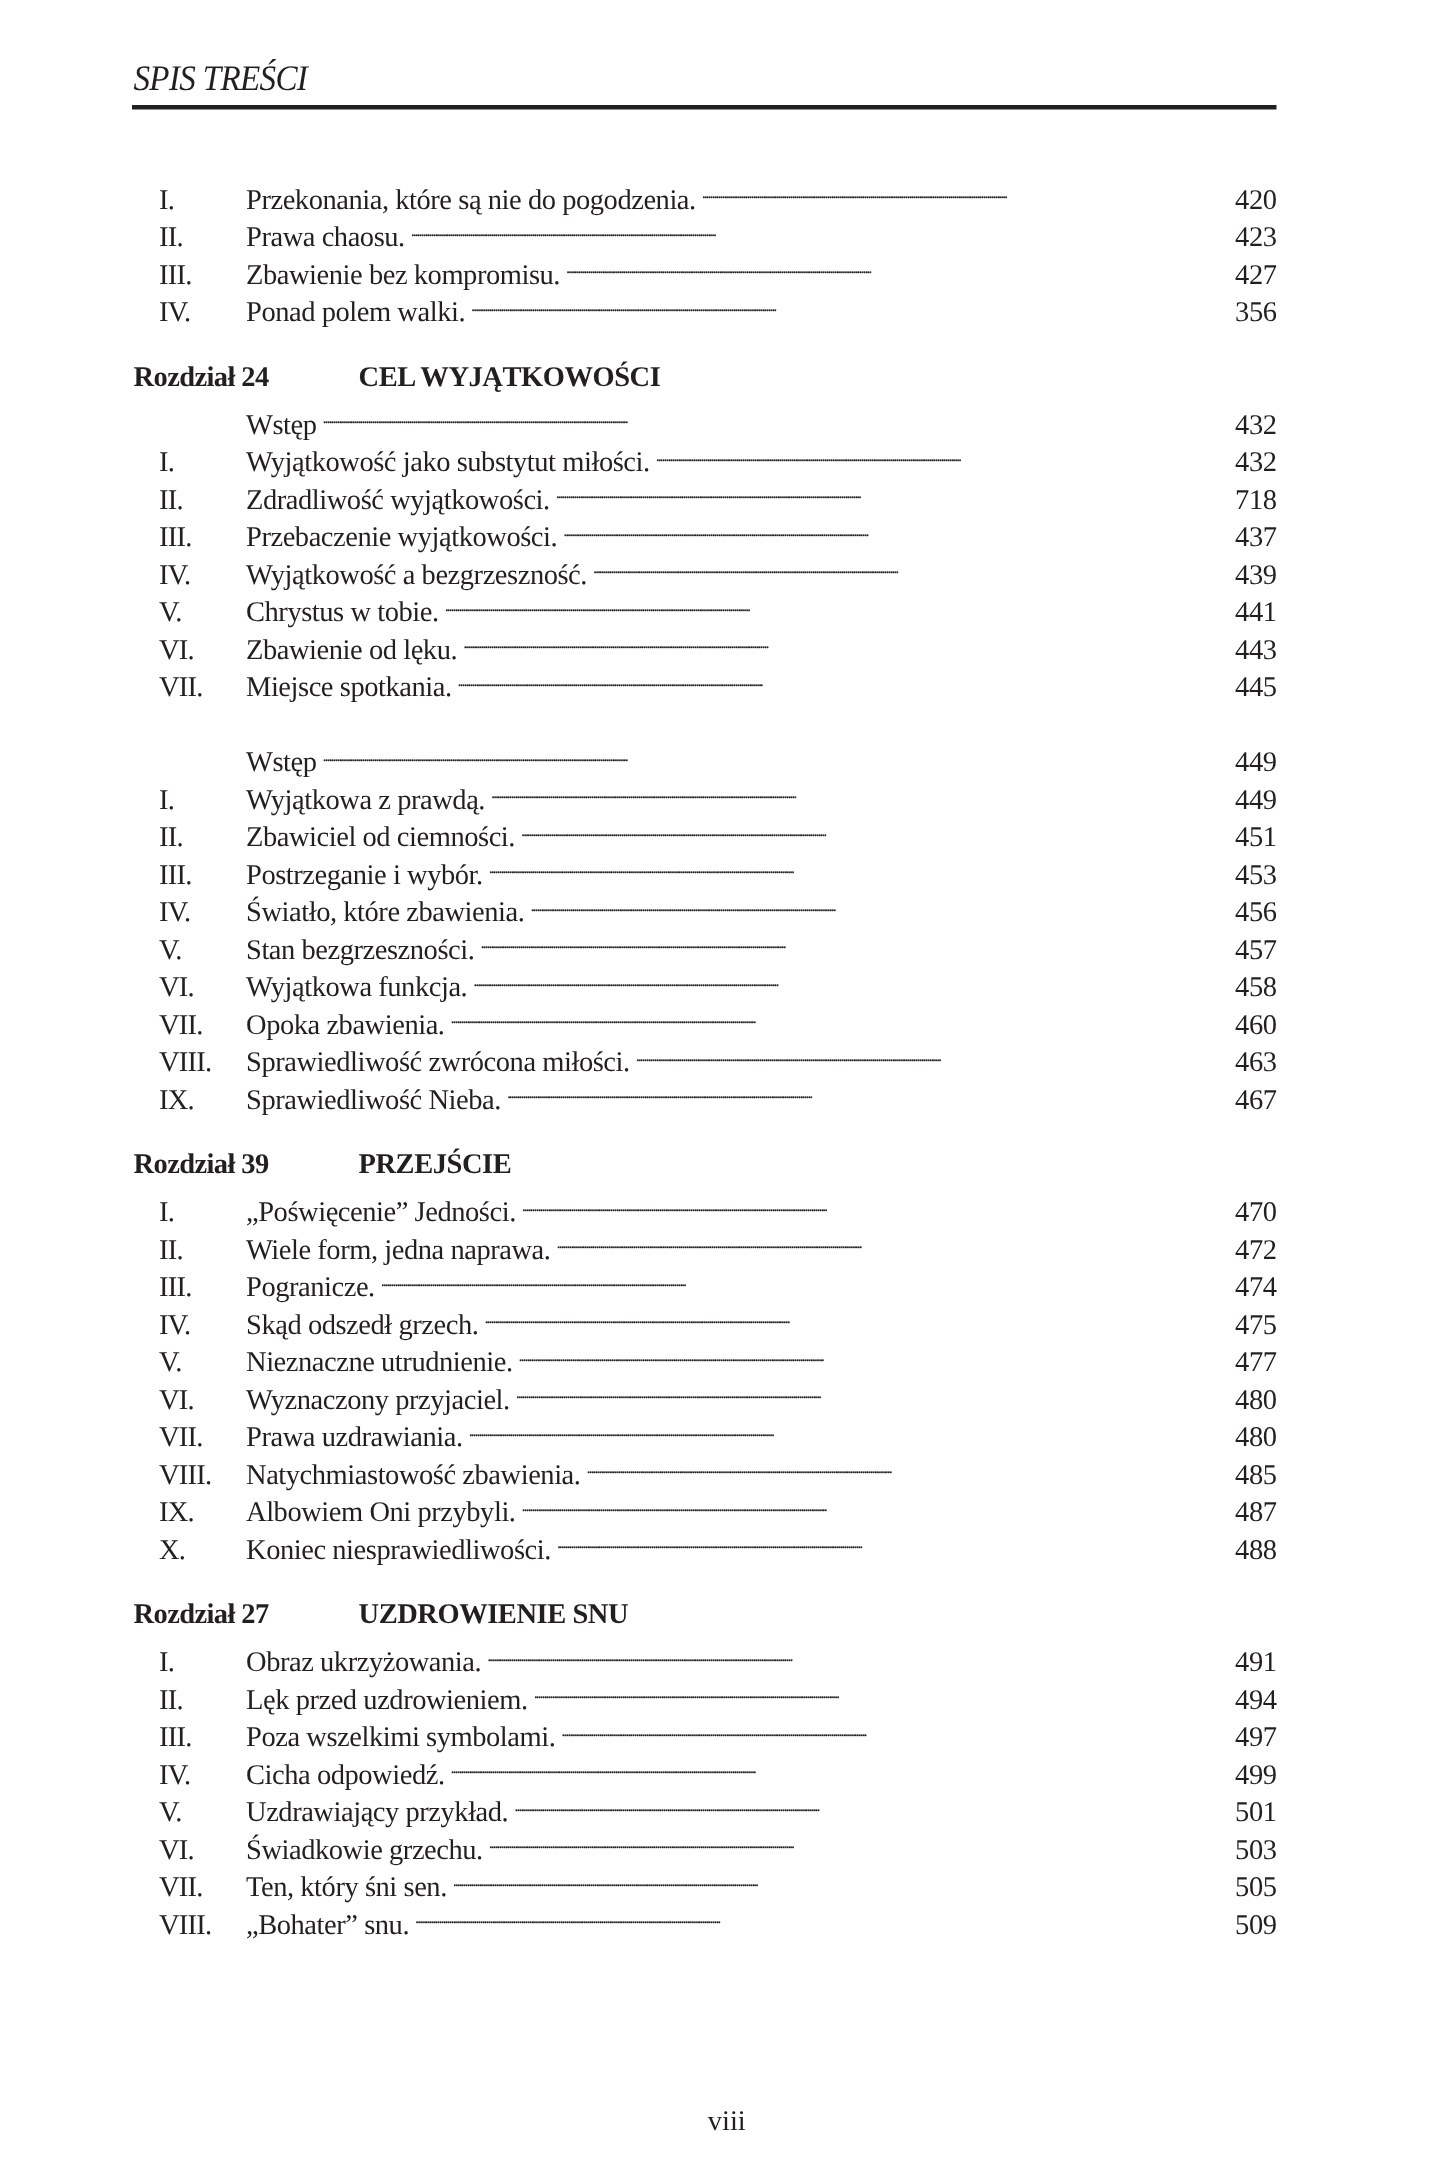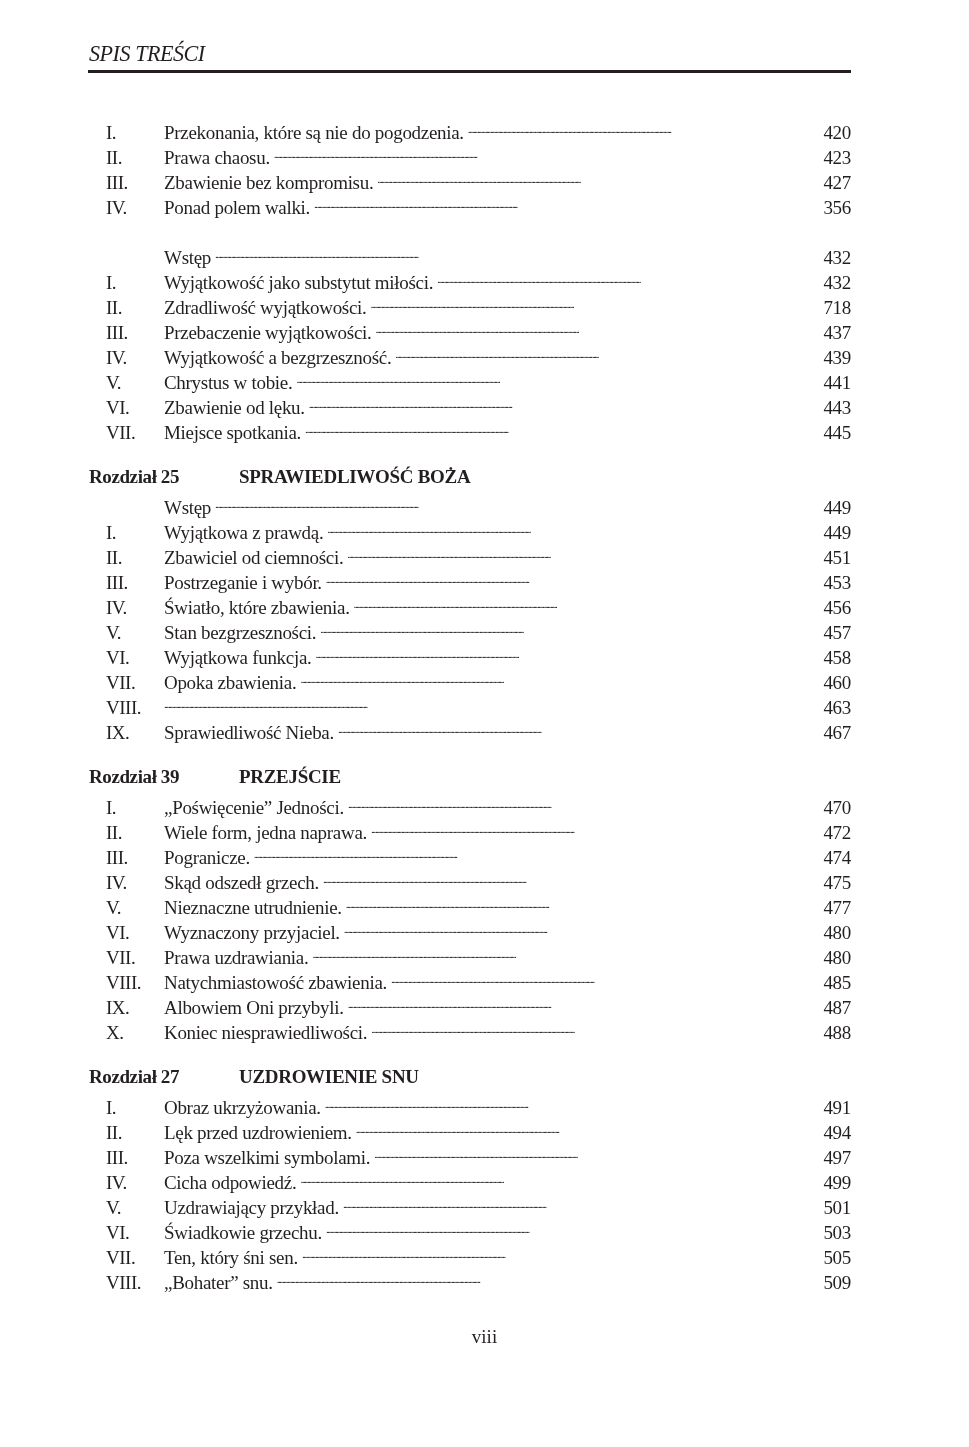--- a/index.html
+++ b/index.html
@@ -34,21 +34,21 @@
     .entry-dots {
       flex: 1 1 auto; overflow: hidden; height: 25px; position: relative;
     }
     .entry-dots::before {
       content: ". . . . . . . . . . . . . . . . . . . . . . . . . . . . . . . . . . . . . . . . . . . . . . . . . . . . . . . . . . . . . . . . . . . . . . . . . . . . . . . . . . . . . . . . . . . . . . . . . . . . . . . . . . . . . . . . . . . . . . . . . . . . . . . . . . . . . . . . . . . . . . . . . . . . . . . . . . . .";
       position: absolute; left: 0; top: 0; font-size: 11px; letter-spacing: -2.1px;
       white-space: nowrap; line-height: 30px;
     }
     .entry-page { flex: 0 0 auto; padding-left: 6px; text-align: right; letter-spacing: -0.3px; }
     .page-number {
-      position: absolute; left: 0; width: 969px; top: 1326px; text-align: center;
+      position: absolute; left: 0; width: 969px; top: 1404px; text-align: center;
       font-size: 19px;
     }
   </style>
 </head>
 <body>
 
 <div class="running-head">SPIS TREŚCI</div>
 <div class="head-rule"></div>
 
 <div class="toc">
@@ -74,20 +74,24 @@
       </div>
     <div class="entry">
         <span class="entry-num">IV.</span>
         <span class="entry-title">Ponad polem walki.</span>
         <span class="entry-dots"></span>
         <span class="entry-page">356</span>
       </div>
   </div>
 
   <div class="section">
+    <div class="chapter-heading">
+        <span class="chapter-num">Rozdział 24</span>
+        <span class="chapter-title">CEL WYJĄTKOWOŚCI</span>
+      </div>
     <div class="entry">
         <span class="entry-num"></span>
         <span class="entry-title">Wstęp</span>
         <span class="entry-dots"></span>
         <span class="entry-page">432</span>
       </div>
     <div class="entry">
         <span class="entry-num">I.</span>
         <span class="entry-title">Wyjątkowość jako substytut miłości.</span>
         <span class="entry-dots"></span>
@@ -125,24 +129,20 @@
       </div>
     <div class="entry">
         <span class="entry-num">VII.</span>
         <span class="entry-title">Miejsce spotkania.</span>
         <span class="entry-dots"></span>
         <span class="entry-page">445</span>
       </div>
   </div>
 
   <div class="section">
-    <div class="chapter-heading">
-        <span class="chapter-num">Rozdział 25</span>
-        <span class="chapter-title">SPRAWIEDLIWOŚĆ BOŻA</span>
-      </div>
     <div class="entry">
         <span class="entry-num"></span>
         <span class="entry-title">Wstęp</span>
         <span class="entry-dots"></span>
         <span class="entry-page">449</span>
       </div>
     <div class="entry">
         <span class="entry-num">I.</span>
         <span class="entry-title">Wyjątkowa z prawdą.</span>
         <span class="entry-dots"></span>
@@ -179,20 +179,21 @@
         <span class="entry-page">458</span>
       </div>
     <div class="entry">
         <span class="entry-num">VII.</span>
         <span class="entry-title">Opoka zbawienia.</span>
         <span class="entry-dots"></span>
         <span class="entry-page">460</span>
       </div>
     <div class="entry">
         <span class="entry-num">VIII.</span>
+        <span class="entry-title">Sprawiedliwość zwrócona miłości.</span>
         <span class="entry-dots"></span>
         <span class="entry-page">463</span>
       </div>
     <div class="entry">
         <span class="entry-num">IX.</span>
         <span class="entry-title">Sprawiedliwość Nieba.</span>
         <span class="entry-dots"></span>
         <span class="entry-page">467</span>
       </div>
   </div>

